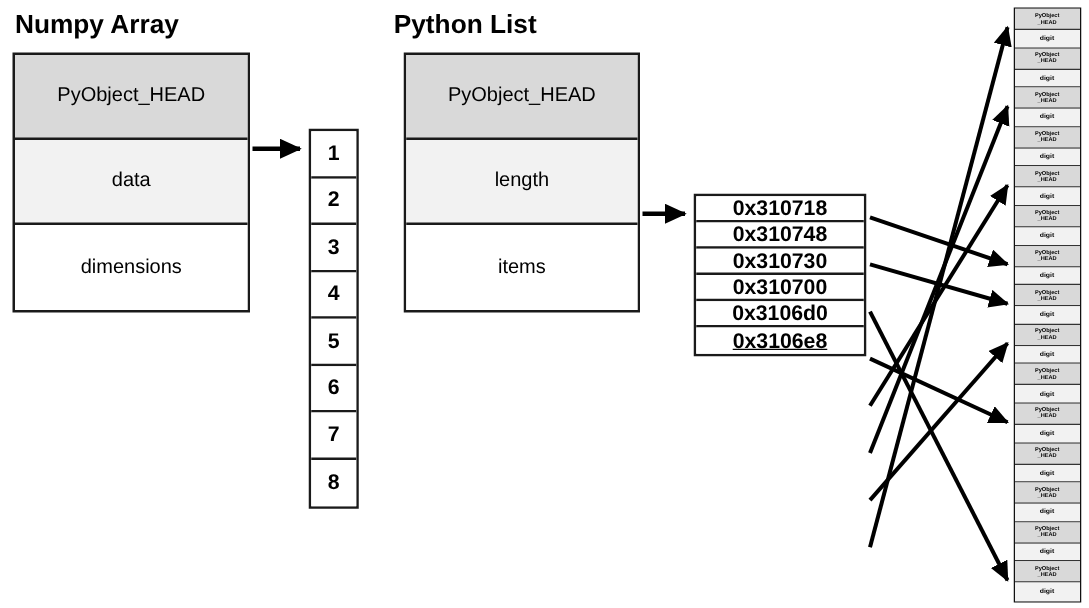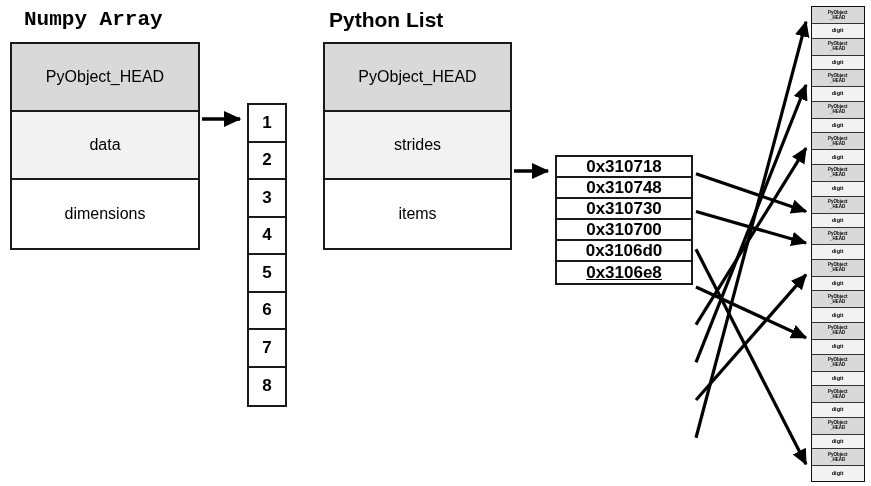--- a/index.html
+++ b/index.html
@@ -105,43 +105,43 @@
     width: 871px; height: 486px;
     pointer-events: none;
     z-index: 5;
   }
 </style>
 </head>
 <body>
 
 <div class="canvas">
 
-  <div class="title" style="left:24px; top:8px;font-family:Liberation Mono, monospace;">Numpy Array</div>
-  <div class="title" style="left:329px; top:8px;">Python List</div>
+  <div class="title" style="left:12px; top:8px;">Numpy Array</div>
+  <div class="title" style="left:315px; top:8px;">Python List</div>
 
   <div class="tbl" style="left:10px; top:42px; width:190px;">
     <div class="row hdr">PyObject_HEAD</div>
     <div class="row sub">data</div>
     <div class="row">dimensions</div>
   </div>
 
   <div class="buffer">
     <div class="cell">1</div>
     <div class="cell">2</div>
     <div class="cell">3</div>
     <div class="cell">4</div>
     <div class="cell">5</div>
     <div class="cell">6</div>
     <div class="cell">7</div>
     <div class="cell">8</div>
   </div>
 
   <div class="tbl" style="left:323px; top:42px; width:189px;">
     <div class="row hdr">PyObject_HEAD</div>
-    <div class="row sub">strides</div>
+    <div class="row sub">length</div>
     <div class="row">items</div>
   </div>
 
   <div class="addrs">
     <div class="cell">0x310718</div>
     <div class="cell">0x310748</div>
     <div class="cell">0x310730</div>
     <div class="cell">0x310700</div>
     <div class="cell">0x3106d0</div>
     <div class="cell">0x3106e8</div>

